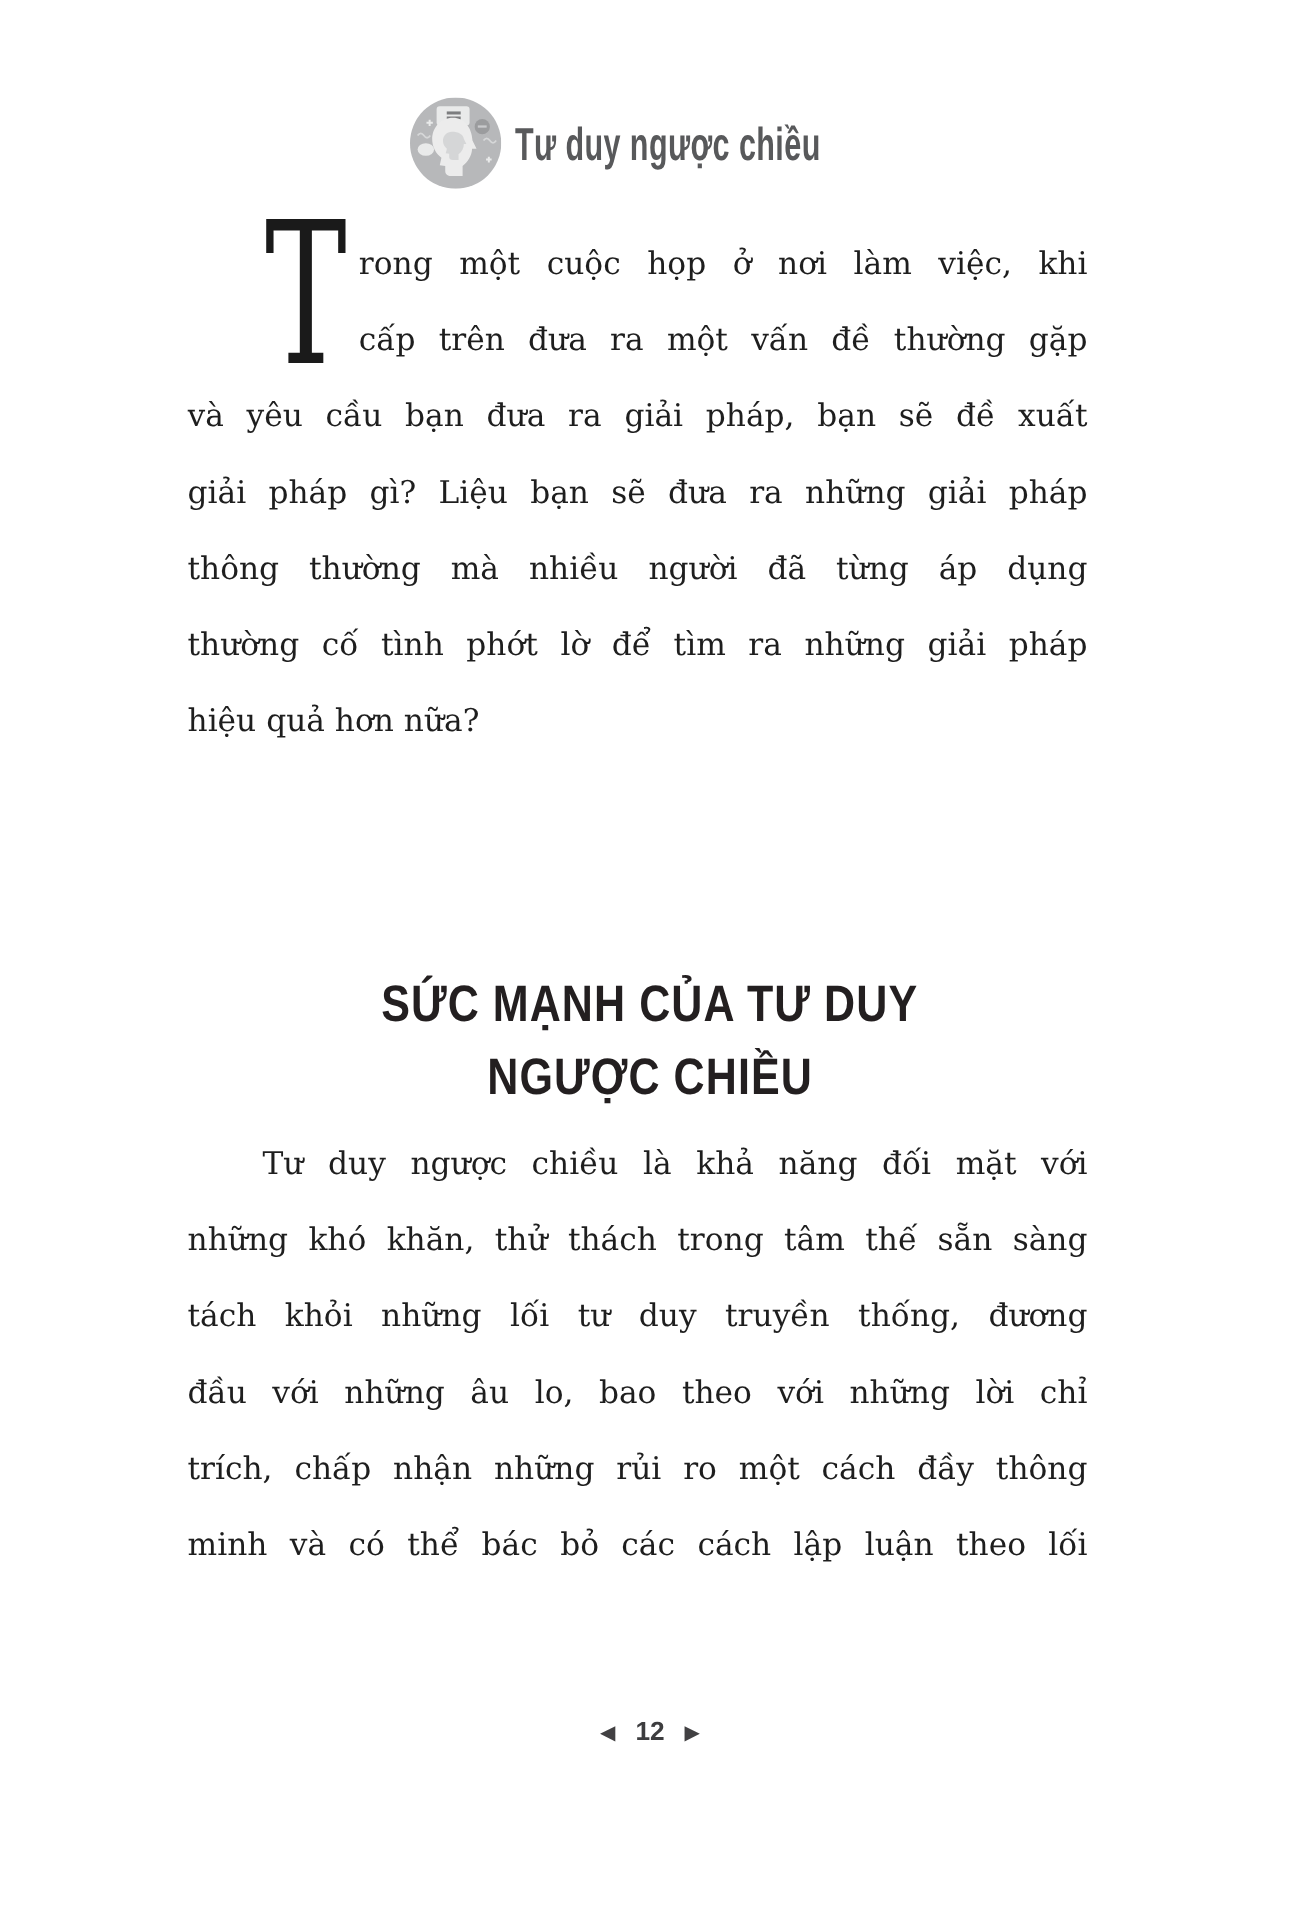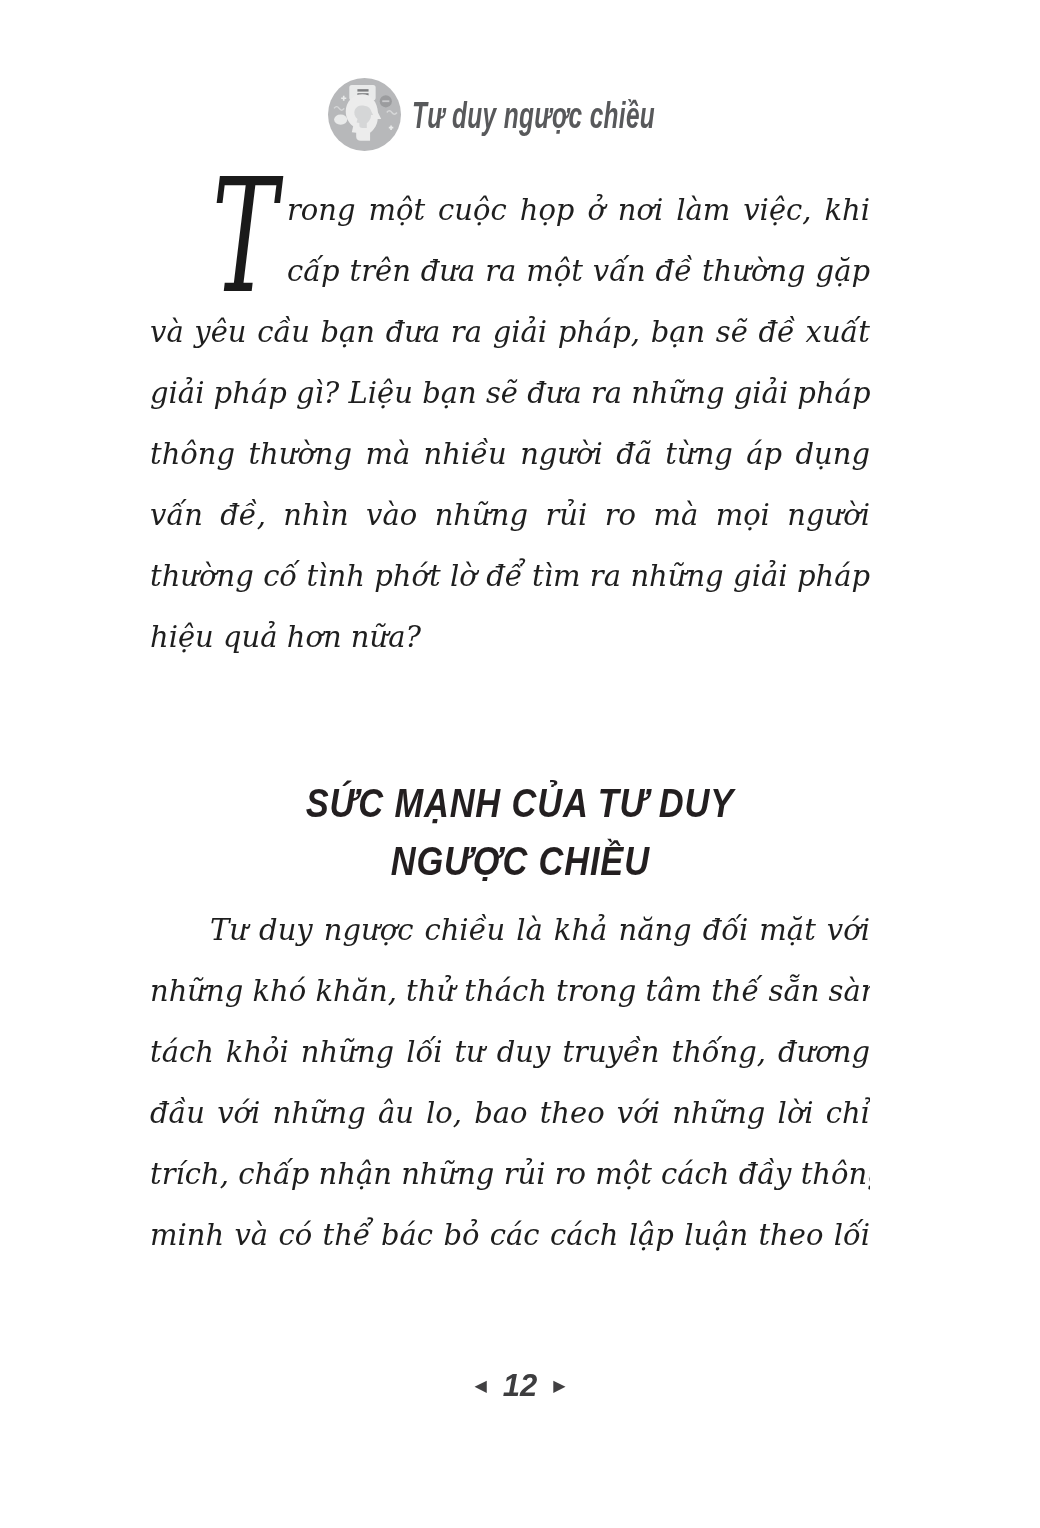--- a/index.html
+++ b/index.html
@@ -6,21 +6,20 @@
   html, body { margin: 0; padding: 0; background: #ffffff; }
   .page {
     position: relative;
     width: 1040px;
     height: 1528px;
     margin: 0 auto;
     background: #ffffff;
     font-family: "DejaVu Serif", serif;
     color: #1e1e1e;
     overflow: hidden;
-    font-style: italic;
   }
 
   
   .brain-icon {
     position: absolute;
     left: 328px;
     top: 78px;
     width: 73px;
     height: 73px;
   }
@@ -49,21 +48,21 @@
   }
   .para2 {
     position: absolute;
     left: 150px;
     top: 900px;
     width: 720px;
   }
   .line {
     height: 61px;
     line-height: 61px;
-    font-size: 29px;
+    font-size: 25px;
     text-align: justify;
     text-align-last: justify;
     overflow: hidden;
     white-space: nowrap;
   }
   .line.dc-indent { padding-left: 137px; }
   .line.last {
     text-align: left;
     text-align-last: left;
     white-space: normal;
@@ -116,21 +115,21 @@
     height: 40px;
     display: flex;
     align-items: center;
     justify-content: center;
     gap: 16px;
     color: #414042;
   }
   .page-num {
     font-family: "Liberation Sans", sans-serif;
     font-weight: bold;
-    font-size: 31px;
+    font-size: 21px;
     color: #3d3d3f;
   }
   .nav-arrow {
     font-family: "DejaVu Sans", sans-serif;
     font-size: 16px;
     color: #414042;
     line-height: 1;
   }
 </style>
 </head>
@@ -153,21 +152,20 @@
   </svg>
   <div class="header-title">Tư duy ngược chiều</div>
 
   <div class="para1">
     <span class="dropcap">T</span>
     <div class="line dc-indent">rong một cuộc họp ở nơi làm việc, khi</div>
     <div class="line dc-indent">cấp trên đưa ra một vấn đề thường gặp</div>
     <div class="line">và yêu cầu bạn đưa ra giải pháp, bạn sẽ đề xuất</div>
     <div class="line">giải pháp gì? Liệu bạn sẽ đưa ra những giải pháp</div>
     <div class="line">thông thường mà nhiều người đã từng áp dụng</div>
-    <div class="line">vấn đề, nhìn vào những rủi ro mà mọi người</div>
     <div class="line">thường cố tình phớt lờ để tìm ra những giải pháp</div>
     <div class="line last">hiệu quả hơn nữa?</div>
   </div>
 
   <div class="heading">
     <div class="heading-line">
       <span>SỨC MẠNH CỦA TƯ DUY</span>
     </div>
     <div class="heading-line">
       <span>NGƯỢC CHIỀU</span>

